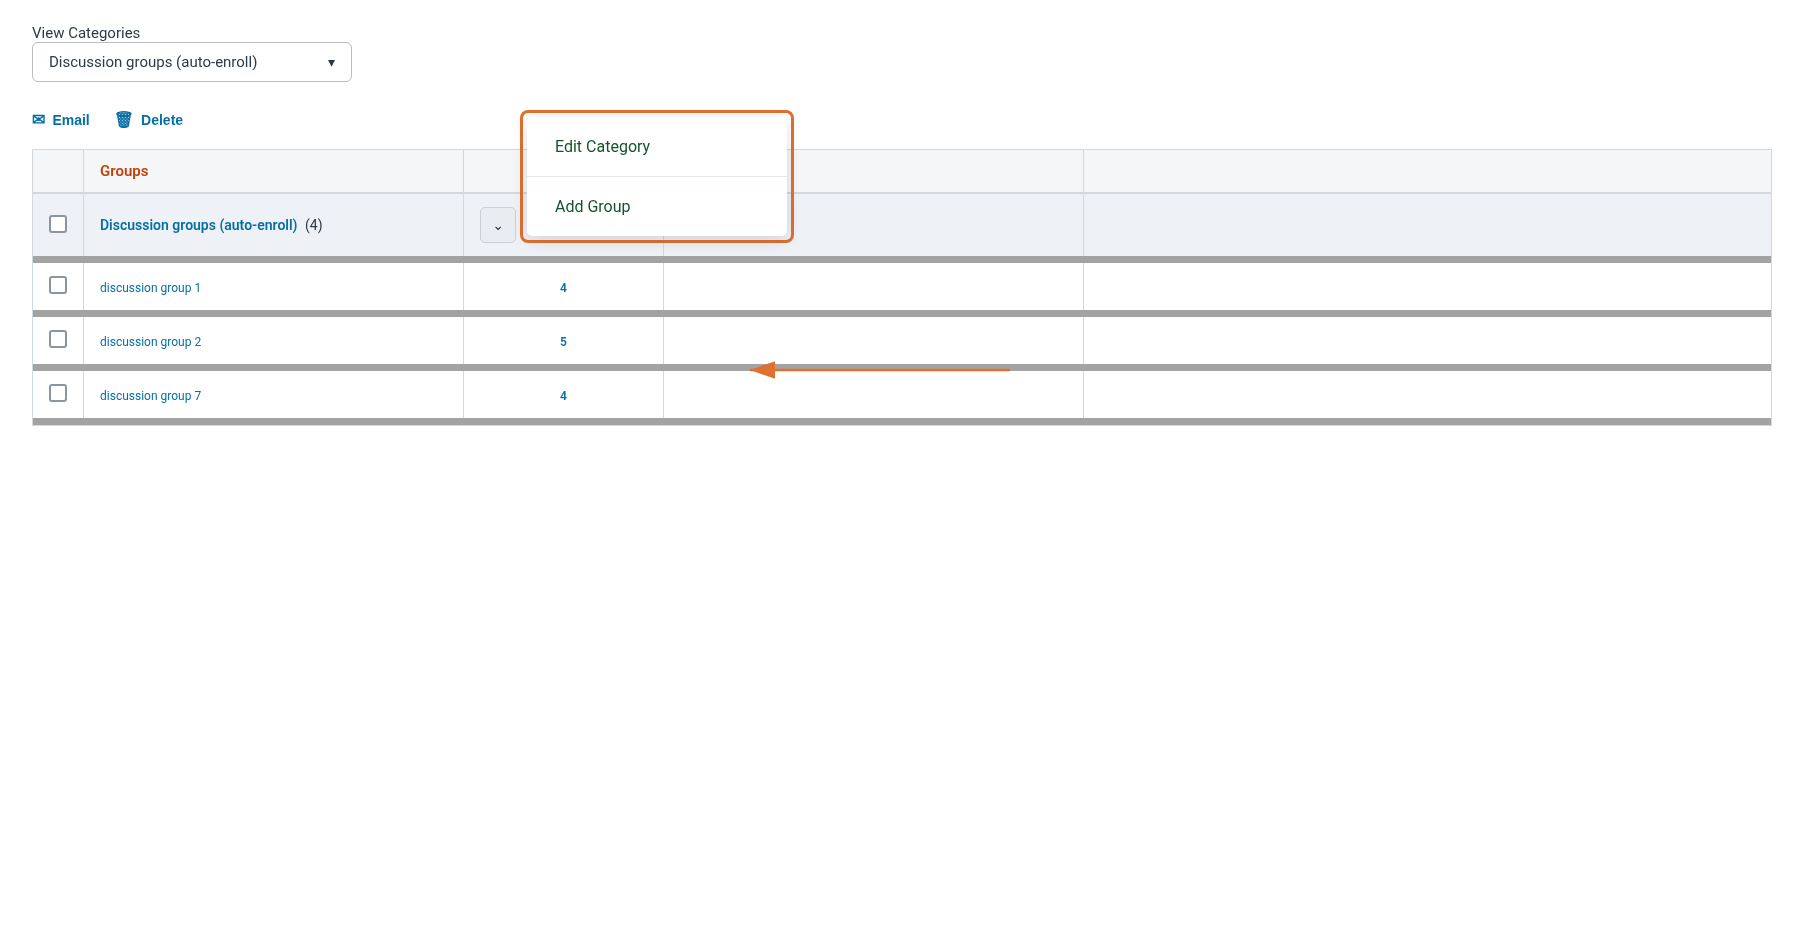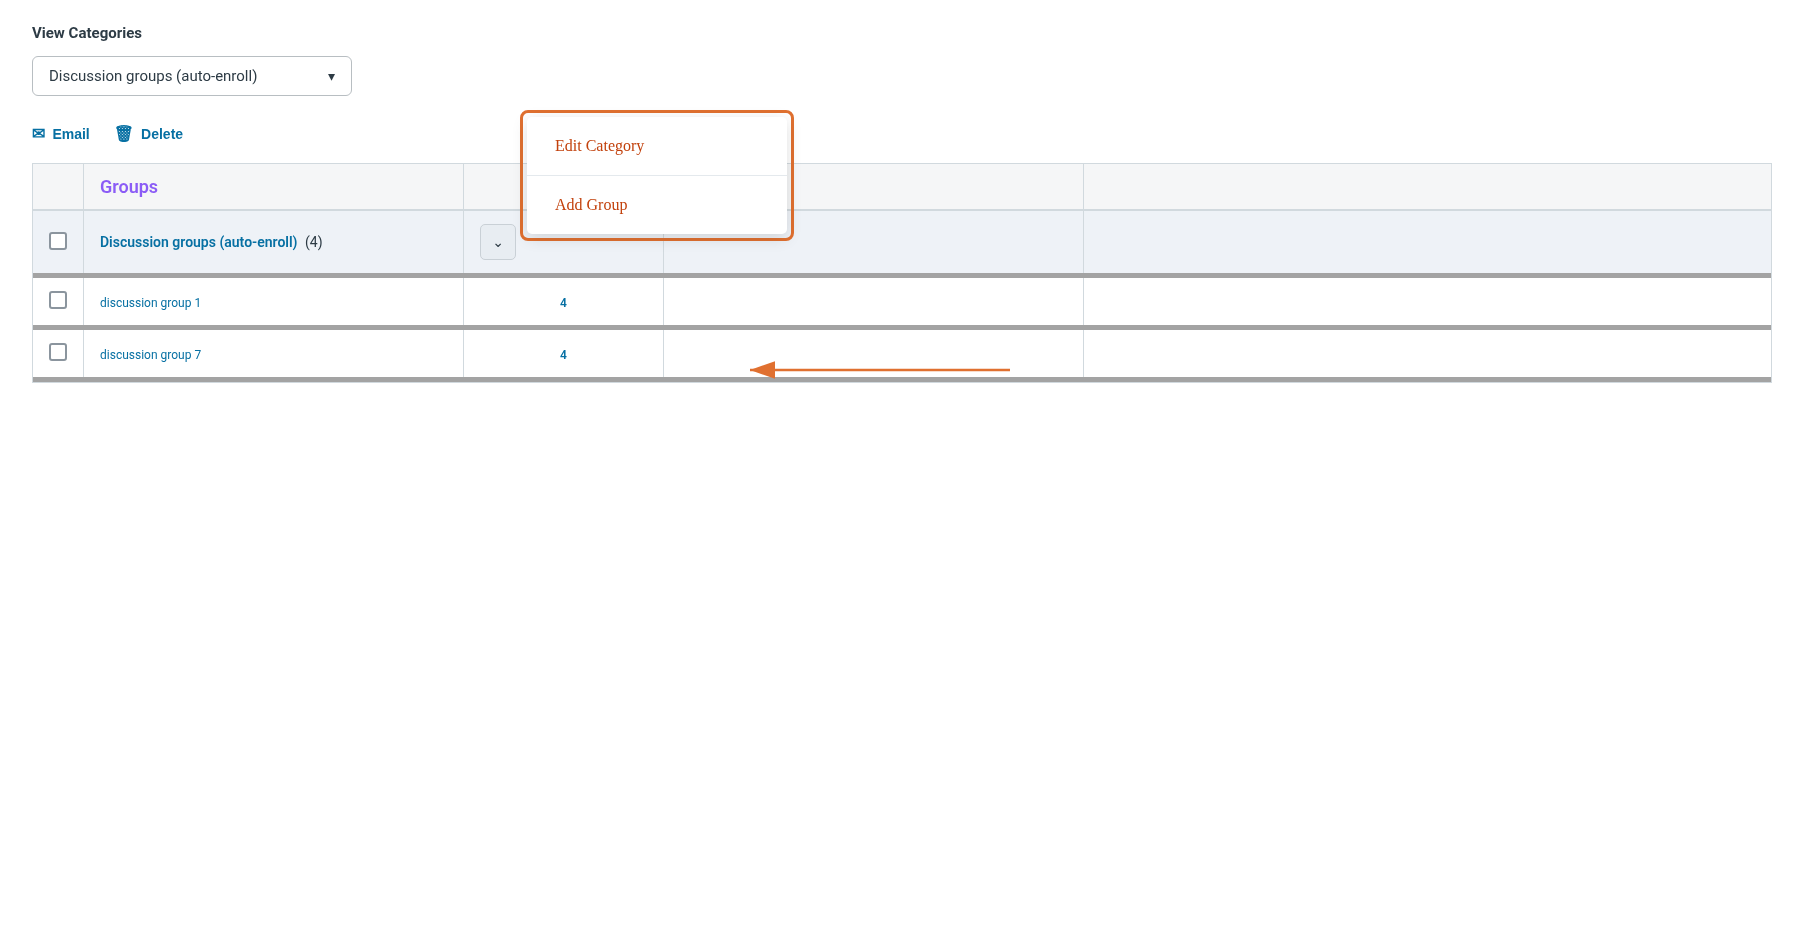--- a/index.html
+++ b/index.html
@@ -10,23 +10,22 @@
       font-size: 14px;
     }
     .page-container {
       background: #fff;
       padding: 24px 32px;
       min-height: 930px;
       position: relative;
       width: 1804px;
     }
     .view-categories-title {
-      font-weight: 700;
+      font-weight: 400;
       font-size: 15px;
-      margin-bottom: 14px;
       color: #2d3b45;
     }
     .dropdown-wrapper {
       position: relative;
       display: inline-block;
       margin-bottom: 24px;
     }
     .dropdown-select {
       display: flex;
       align-items: center;
@@ -76,27 +75,27 @@
       border-collapse: collapse;
     }
     thead tr {
       background: #f5f6f7;
       border-bottom: 2px solid #d1d9de;
     }
     thead th {
       padding: 12px 16px;
       text-align: left;
       font-weight: 600;
-      color: #8b5cf6;
-      font-size: 18px;
+      color: #c2410c;
+      font-size: 15px;
       border-right: 1px solid #d1d9de;
     }
     thead th:last-child { border-right: none; }
     tbody tr {
-      border-bottom: 5px solid #a3a3a3;
+      border-bottom: 7px solid #a3a3a3;
       background: #fff;
     }
     tbody tr.group-row {
       background: #eef2f7;
     }
     tbody td {
       padding: 13px 16px;
       border-right: 1px solid #d1d9de;
       font-size: 14px;
       vertical-align: middle;
@@ -158,24 +157,23 @@
     .context-menu {
       background: #fff;
       border-radius: 5px;
       box-shadow: 0 4px 16px rgba(0,0,0,0.13);
       min-width: 260px;
       overflow: hidden;
     }
     .context-menu-item {
       padding: 20px 28px;
       font-size: 16px;
-      color: #c2410c;
+      color: #14532d;
       cursor: pointer;
       border-bottom: 1px solid #e4e9ed;
-      font-family: Liberation Serif, serif;
     }
     .context-menu-item:last-child {
       border-bottom: none;
     }
 
     .col-checkbox { width: 44px; }
     .col-groups { width: 380px; }
     .col-members { width: 200px; text-align: center; }
     .col-assignment { width: 420px; }
 
@@ -242,20 +240,33 @@
 
         <tr>
           <td class="checkbox-cell">
             <span class="checkbox-box"></span>
           </td>
           <td>
             <span class="link-text">discussion group 1</span>
           </td>
           <td class="members-count">
             <span class="link-text">4</span>
+          </td>
+          <td></td>
+          <td></td>
+        </tr>
+        <tr>
+          <td class="checkbox-cell">
+            <span class="checkbox-box"></span>
+          </td>
+          <td>
+            <span class="link-text">discussion group 2</span>
+          </td>
+          <td class="members-count">
+            <span class="link-text">5</span>
           </td>
           <td></td>
           <td></td>
         </tr>
         <tr>
           <td class="checkbox-cell">
             <span class="checkbox-box"></span>
           </td>
           <td>
             <span class="link-text">discussion group 7</span>

